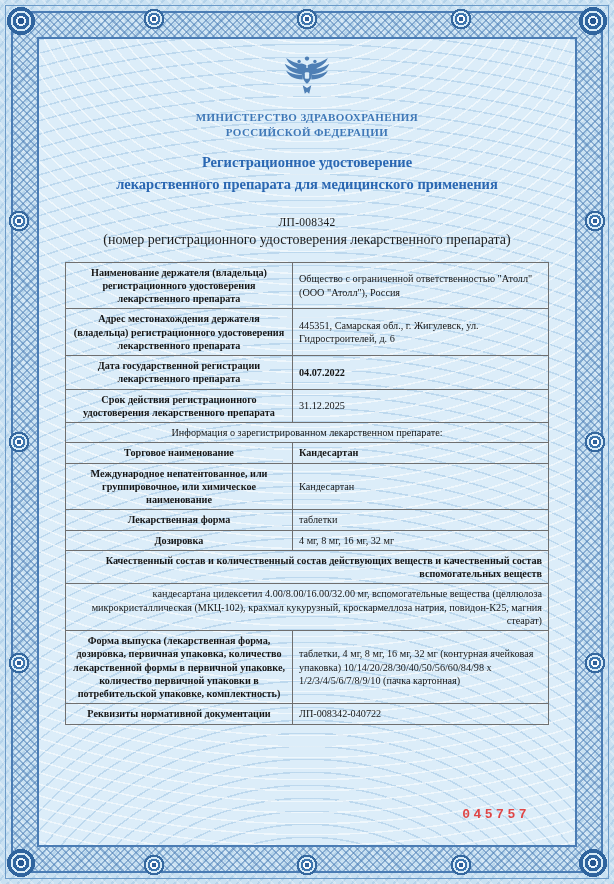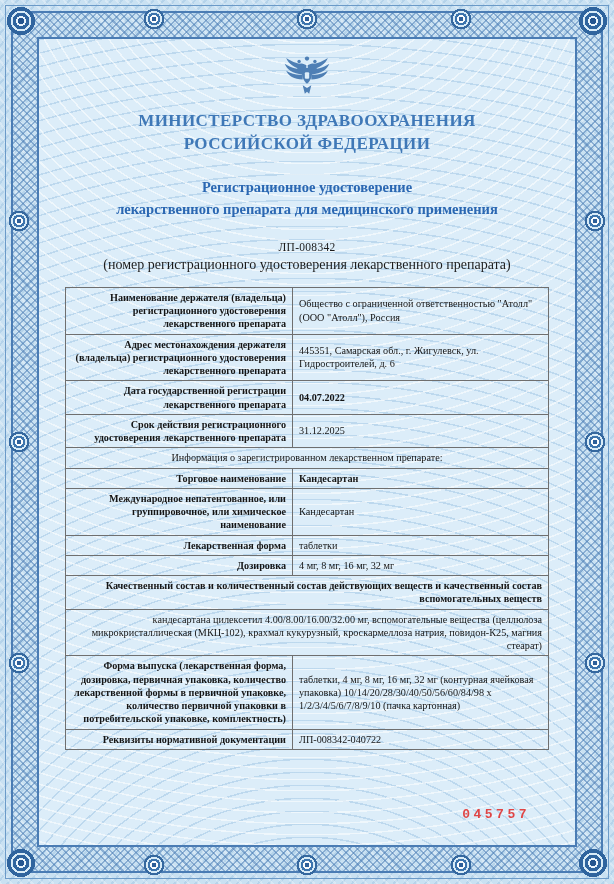--- a/index.html
+++ b/index.html
@@ -28,27 +28,27 @@
   .rosette{
     position:absolute;width:24px;height:24px;border-radius:50%;
     background:radial-gradient(circle, #2d5f99 0 2.5px, rgba(255,255,255,.95) 2.5px 4px, #3c74ad 4px 6.5px, #d8ebf7 6.5px 8px, #35689f 8px 10.5px, transparent 10.5px);
   }
   .rosette.corner{
     width:34px;height:34px;
     background:radial-gradient(circle, #24558f 0 3px, #eaf4fb 3px 5px, #2f649e 5px 8.5px, #d8ebf7 8.5px 10.5px, #2f649e 10.5px 14px, transparent 14px);
   }
   .content{position:relative;height:100%;padding:12px 26px 0;box-sizing:border-box;text-align:center;}
   .emblem{margin-top:4px;}
-  .ministry{color:#3f78b7;font-weight:bold;font-size:17px;letter-spacing:.4px;line-height:1.35;margin-top:5px;}
-  .doc-title{color:#2a67b2;font-weight:bold;font-size:14.5px;line-height:1.55;margin-top:20px;}
+  .ministry{color:#3f78b7;font-weight:bold;font-size:11px;letter-spacing:.4px;line-height:1.35;margin-top:5px;}
+  .doc-title{color:#2a67b2;font-weight:bold;font-size:14.5px;line-height:1.55;margin-top:11px;}
   .reg-number{color:#1c1c1c;font-weight:normal;font-size:11.5px;margin-top:20px;letter-spacing:.3px;}
   .reg-caption{color:#1c1c1c;font-size:14px;margin-top:4px;}
   table.reg{width:100%;border-collapse:collapse;margin-top:14px;font-size:10.2px;color:#151515;}
   .reg td{border:1px solid #6f6f6f;padding:3px 6px;line-height:1.3;}
-  td.lbl{width:47%;font-weight:bold;text-align:right;vertical-align:top;}
+  td.lbl{width:47%;font-weight:bold;text-align:center;vertical-align:top;}
   td.val{text-align:left;vertical-align:middle;}
   td.val.left{text-align:left;}
   td.bold{font-weight:bold;}
   td.full{text-align:right;}
   td.full.center{text-align:center;}
   td.full.bold{font-weight:bold;}
   .serial{
     position:absolute;right:84px;bottom:62px;color:#e04545;
     font-family:Liberation Mono, monospace;font-size:13px;font-weight:bold;letter-spacing:3.5px;
   }

